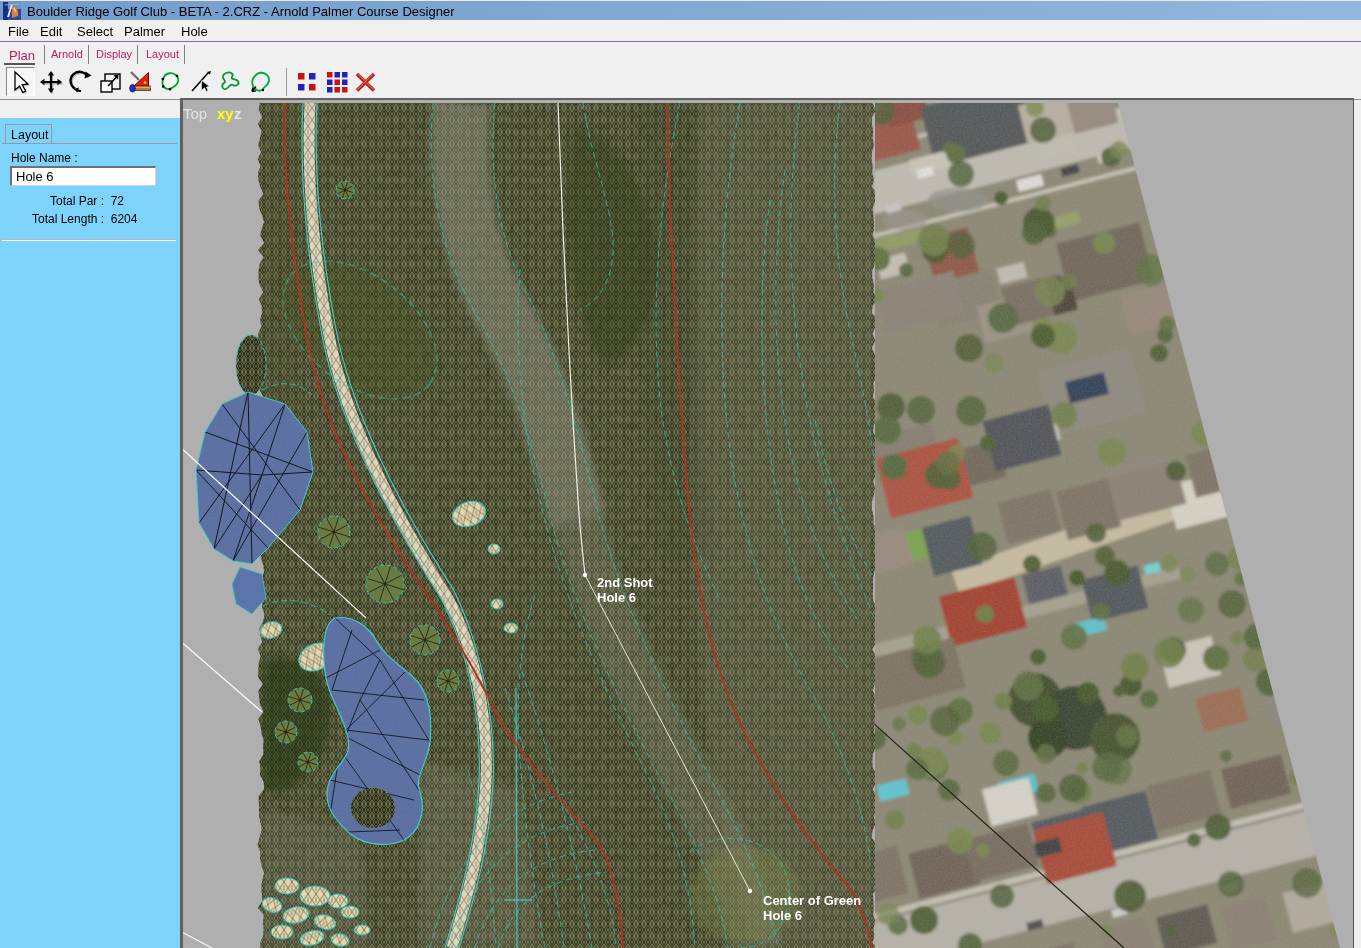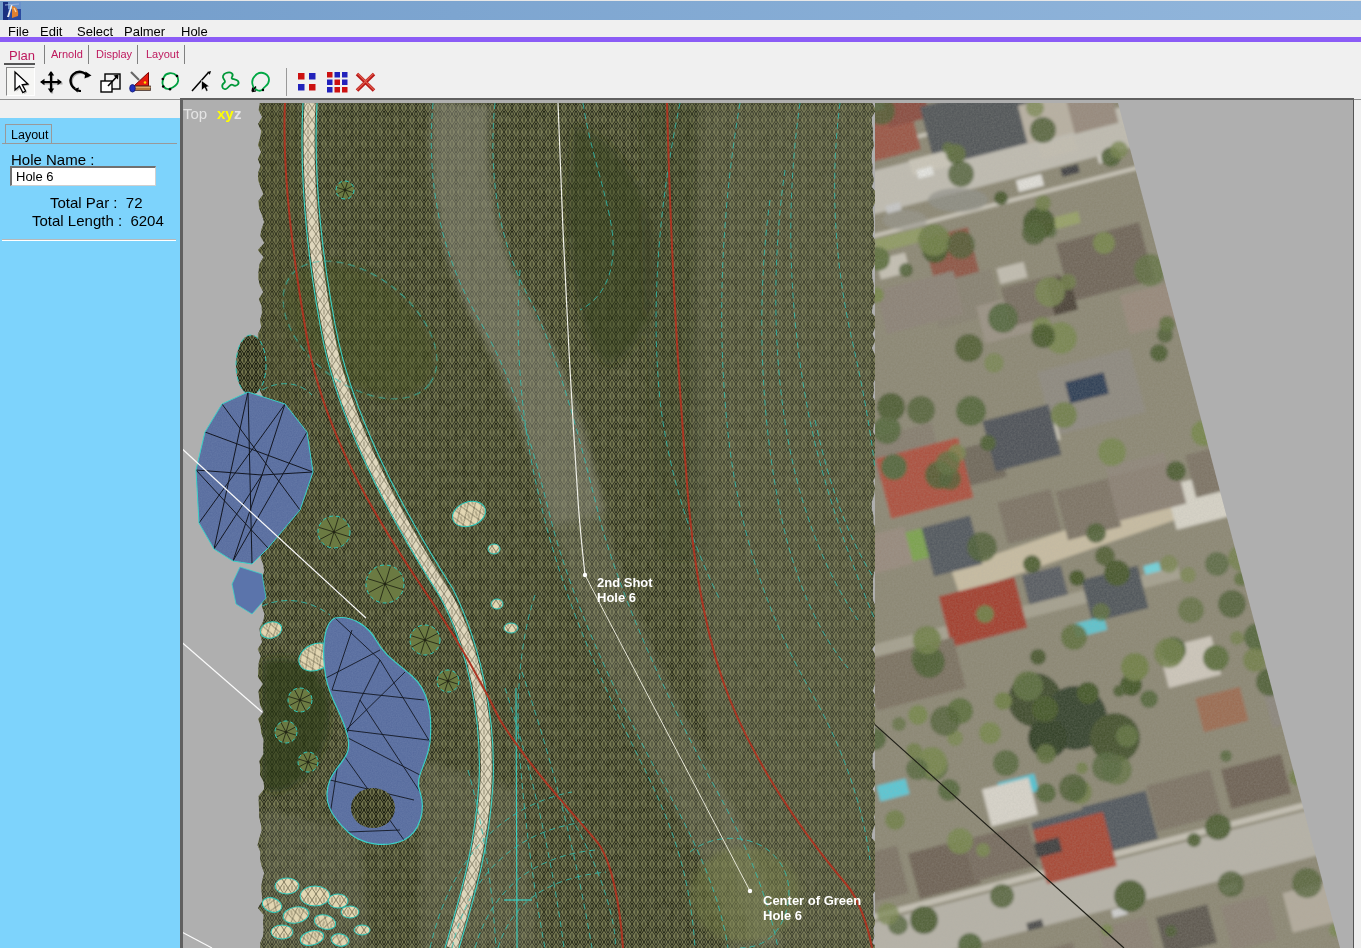--- a/index.html
+++ b/index.html
@@ -1,50 +1,51 @@
 <!DOCTYPE html>
 <html><head><meta charset="utf-8"><style>
 * { margin:0; padding:0; box-sizing:border-box; }
 body { width:1361px; height:948px; overflow:hidden; position:relative;
   font-family:"Liberation Sans", sans-serif; background:#f0f0f0; }
 #titlebar { position:absolute; left:0; top:0; width:1361px; height:20px;
   background:linear-gradient(to right,#729cca,#93b7dc); border-top:1px solid #e8e8e8; }
 #titlebar span { position:absolute; left:27px; top:3px; font-size:13px; color:#000; }
 #menubar { position:absolute; left:0; top:20px; width:1361px; height:22px; background:#f0f0f0;
-  border-bottom:5px solid #8b5cf6; }
+  border-bottom:1px solid #8b5cf6; }
 #menubar span { position:absolute; top:4px; font-size:13px; color:#000; }
 #tabs { position:absolute; left:0; top:42px; width:1361px; height:23px; background:#f0f0f0; }
 .tab { position:absolute; top:2px; height:21px; font-size:11px; color:#be185d; padding-top:4px; }
 .tabsep { position:absolute; top:3px; width:1px; height:19px; background:#808080; }
 #toolbar { position:absolute; left:0; top:65px; width:1361px; height:35px; background:#f0f0f0;
   border-bottom:1px solid #909090; }
 .ticon { position:absolute; top:4px; }
 .tbtn { position:absolute; left:6px; top:2px; width:29px; height:29px; background:#f6f6f4;
   border:1px solid; border-color:#888 #fff #fff #888; }
 #panel { position:absolute; left:0; top:118px; width:180px; height:847px; background:#7dd3fc; }
 #vp { position:absolute; left:180px; top:98px; width:1174px; height:850px;
   border-left:3px solid #606060; border-top:2px solid #606060; background:#afafaf; }
 #rightedge { position:absolute; left:1353px; top:100px; width:8px; height:848px; background:#f0f0f0;
   border-left:1px solid #555; }
-.flabel { position:absolute; font-size:15px; color:#000; }
+.flabel { position:absolute; font-size:12px; color:#000; }
 #holebox { position:absolute; left:10px; top:48px; width:146px; height:20px; background:#fff;
   border-top:2px solid #707070; border-left:2px solid #707070; border-right:1px solid #d0d0d0;
   border-bottom:1px solid #d0d0d0; font-size:13px; padding:1px 0 0 4px; }
 </style></head>
 <body>
 <div id="titlebar">
     <svg width="18" height="18" viewBox="0 0 18 18" style="position:absolute;left:3px;top:1px">
       <rect width="18" height="18" fill="#2a4aa0"></rect>
       <rect x="0" y="0" width="18" height="7" fill="#6a92cc"></rect>
       <rect x="0" y="0" width="5" height="18" fill="#1a3080"></rect>
       <path d="M9 4 C13 4 16 8 15 14 L9 16 Z" fill="#e08030"></path>
       <path d="M4 15 L8 3 L9.5 3 L6 15 Z" fill="#f0f0f0"></path>
       <path d="M11 6 L13 10" stroke="#f8d8a8" stroke-width="1.2"></path>
       <path d="M2 3 L16 2" stroke="#9ab4dc" stroke-width="1"></path>
     </svg>
+    <span>Boulder Ridge Golf Club - BETA - 2.CRZ - Arnold Palmer Course Designer</span>
   </div>
 <div id="menubar">
  <span style="left:8px">File</span>
     <span style="left:40px">Edit</span>
  <span style="left:77px">Select</span>
     <span style="left:124px">Palmer</span>
  <span style="left:181px">Hole</span>
 </div>
 <div id="tabs">
  <span class="tab" style="left:9px;font-size:13px">Plan</span>

